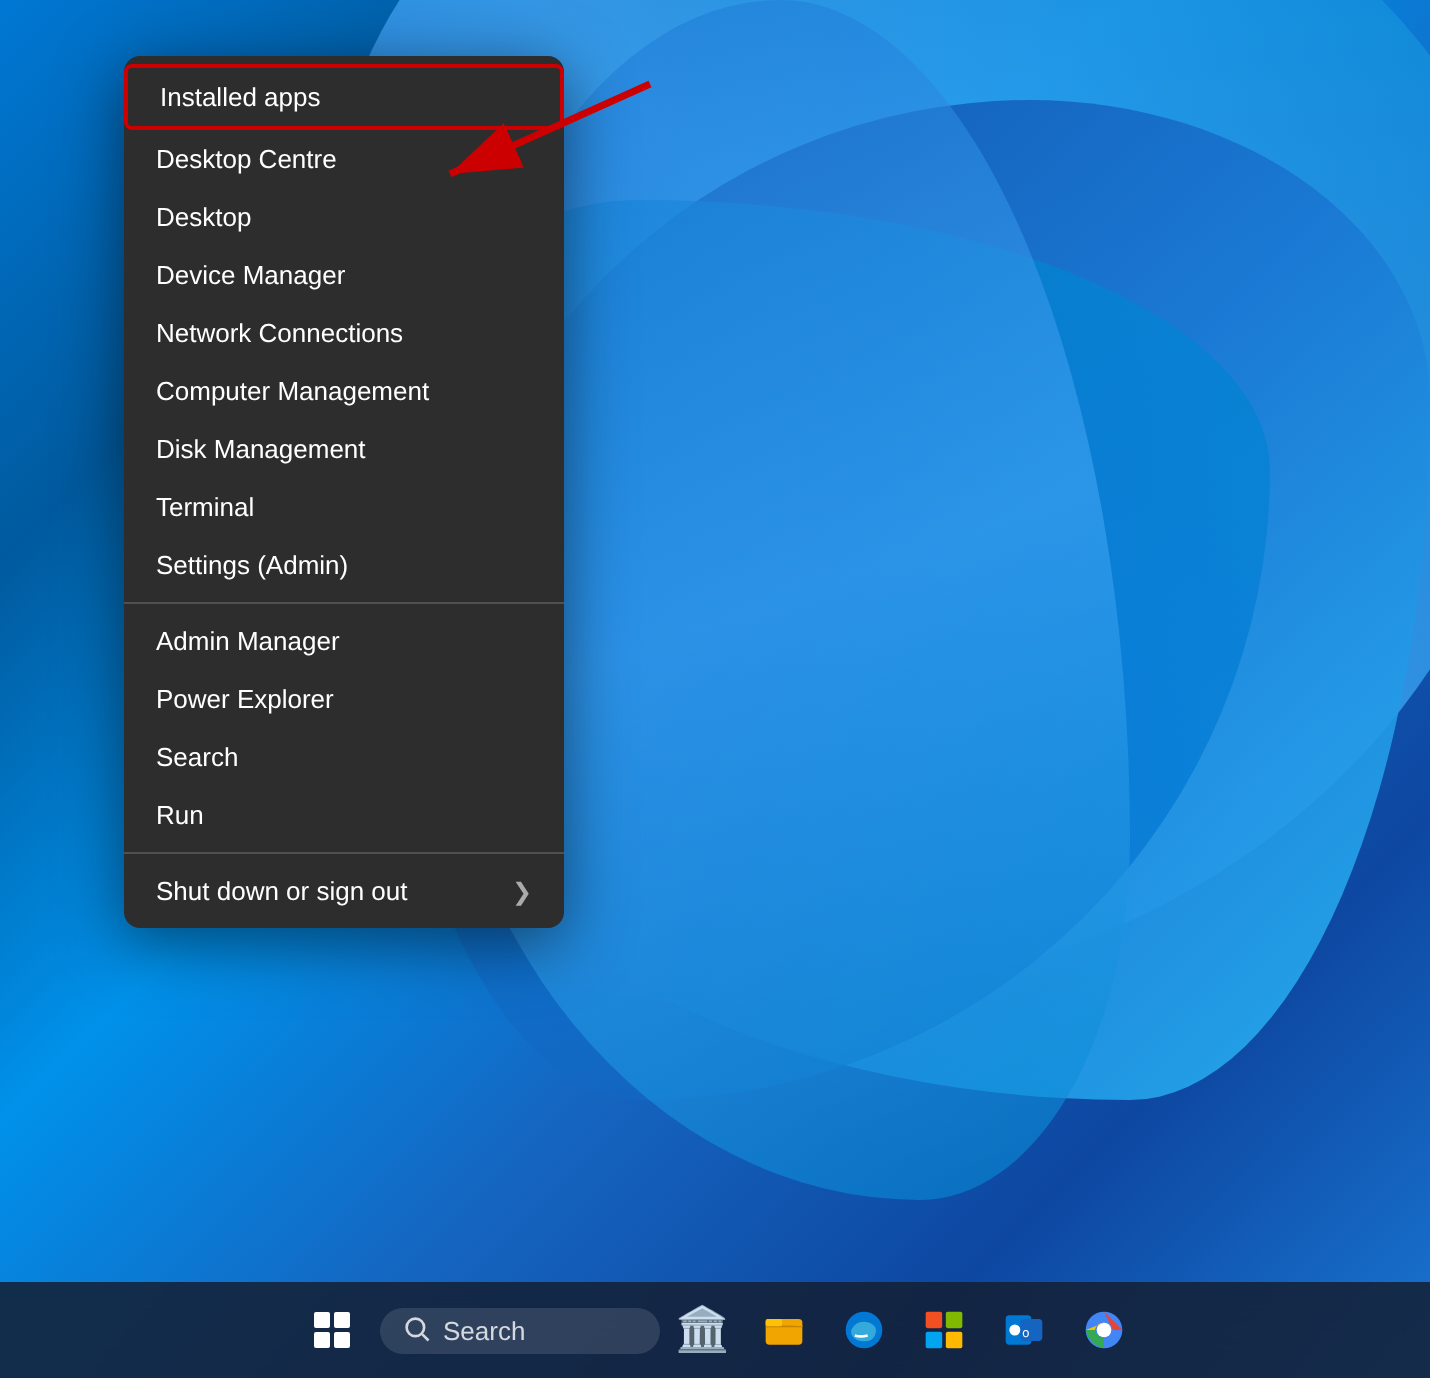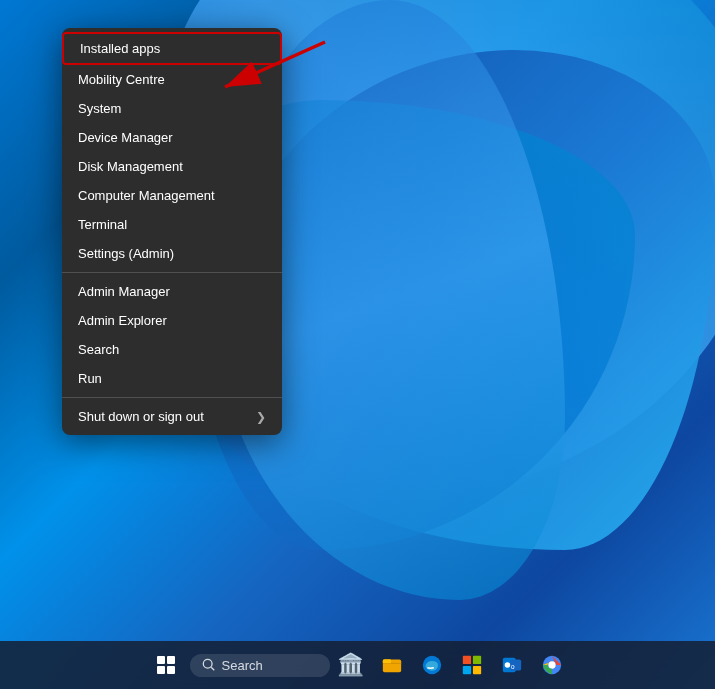--- a/index.html
+++ b/index.html
@@ -210,46 +210,49 @@
   <div class="ribbon ribbon2"></div>
   <div class="ribbon ribbon3"></div>
   <div class="ribbon ribbon4"></div>
 
   <div id="context-menu">
 
     <div class="menu-item menu-item-highlighted">
       <span>Installed apps</span>
     </div>
     <div class="menu-item">
-      <span>Mobility Centre</span>
-    </div>
-    <div class="menu-item">
-      <span>System</span>
+      <span>Desktop Centre</span>
+    </div>
+    <div class="menu-item">
+      <span>Desktop</span>
     </div>
     <div class="menu-item">
       <span>Device Manager</span>
     </div>
     <div class="menu-item">
+      <span>Network Connections</span>
+    </div>
+    <div class="menu-item">
+      <span>Computer Management</span>
+    </div>
+    <div class="menu-item">
       <span>Disk Management</span>
     </div>
     <div class="menu-item">
-      <span>Computer Management</span>
-    </div>
-    <div class="menu-item">
       <span>Terminal</span>
     </div>
     <div class="menu-item">
       <span>Settings (Admin)</span>
     </div>
     <div class="menu-separator"></div>
     <div class="menu-item">
       <span>Admin Manager</span>
     </div>
     <div class="menu-item">
-      <span>Admin Explorer</span>
+      <span>Power Explorer</span>
     </div>
     <div class="menu-item">
       <span>Search</span>
     </div>
     <div class="menu-item">
       <span>Run</span>
     </div>
     <div class="menu-separator"></div>
     <div class="menu-item">
       <span>Shut down or sign out</span>

